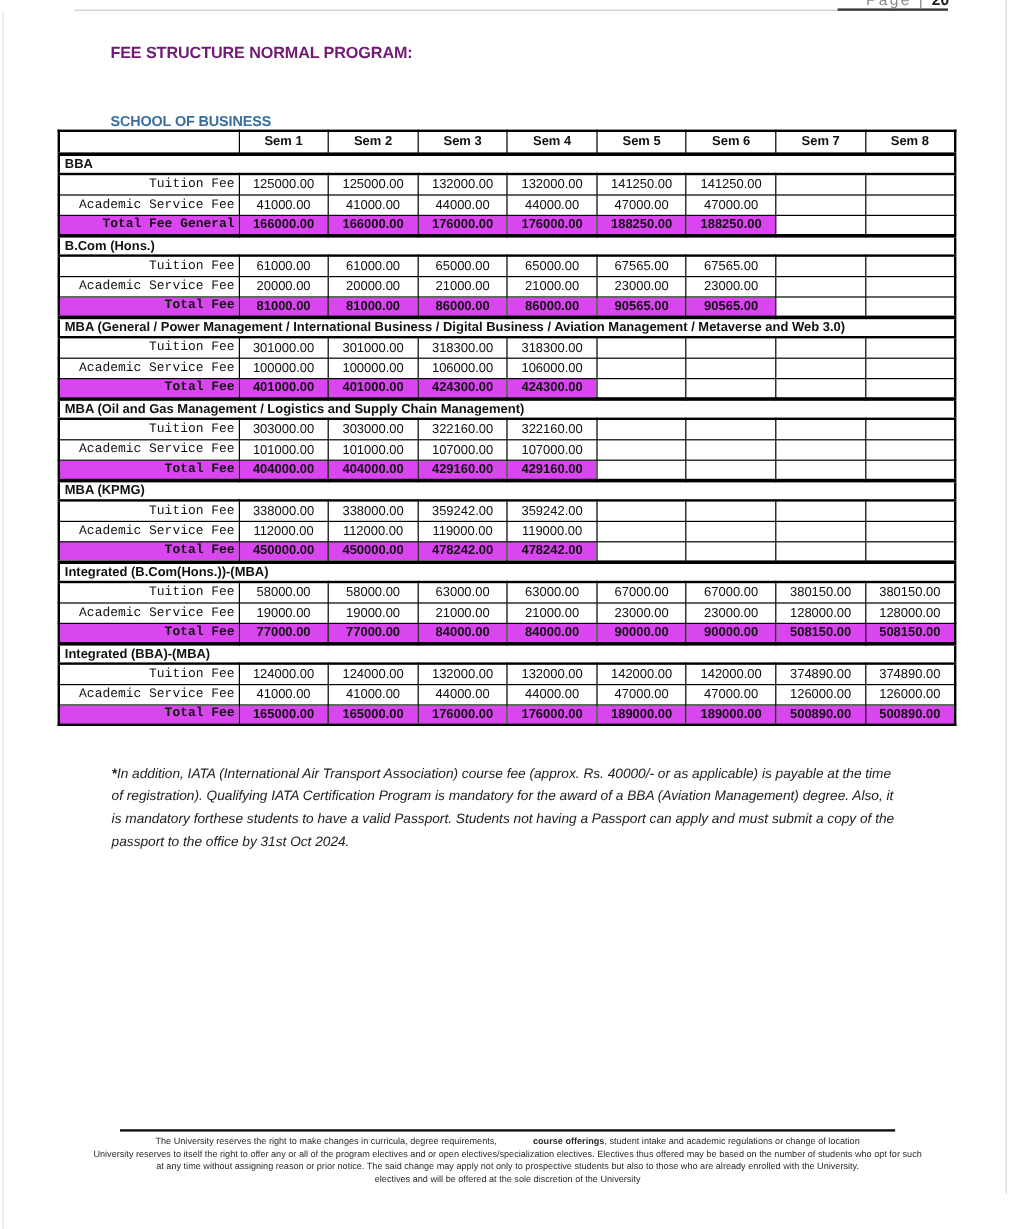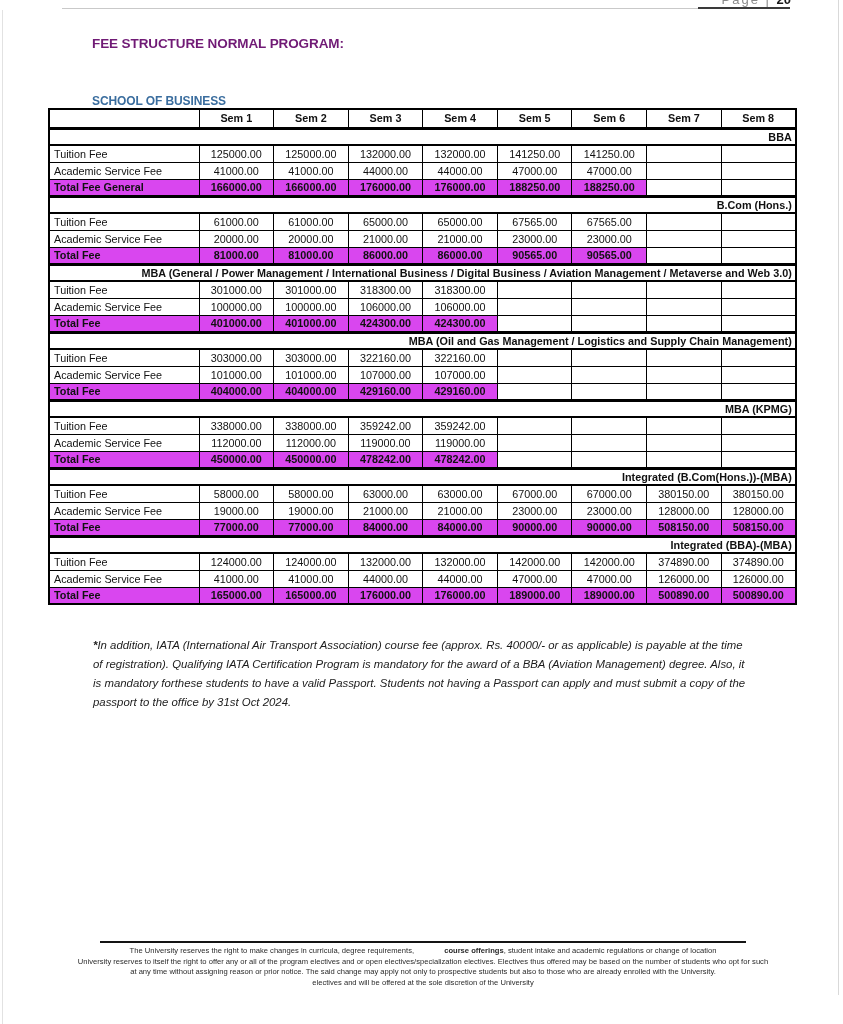--- a/index.html
+++ b/index.html
@@ -56,24 +56,24 @@
     border: 1px solid #000;
     height: 17px;
     padding: 0 3px;
     overflow: hidden; white-space: nowrap;
   }
   table.fee th {
     font-weight: bold; text-align: center; height: 19px;
     border-bottom: 2px solid #000;
   }
   table.fee td.section {
-    font-weight: bold; text-align: right; padding-left: 4px;
+    font-weight: bold; text-align: left; padding-left: 4px;
     border-top: 3px solid #000; border-bottom: 2px solid #000;
   }
-  table.fee td.rowlabel { text-align: left; padding-left: 4px; }
+  table.fee td.rowlabel { text-align: right; padding-left: 4px; font-family: Liberation Mono, monospace; }
   table.fee td.val { text-align: center; }
   table.fee tr.total td { font-weight: bold; }
   table.fee tr.total td.filled { background: #d946ef; }
   table.fee tr.total td.empty { background: #ffffff; }
   
   .footnote {
     position: absolute; left: 93px; top: 636px; width: 660px;
     font-style: italic; font-size: 11.4px; line-height: 19px; color: #1c1c1c;
   }
   .footnote .marker { font-weight: bold; }

